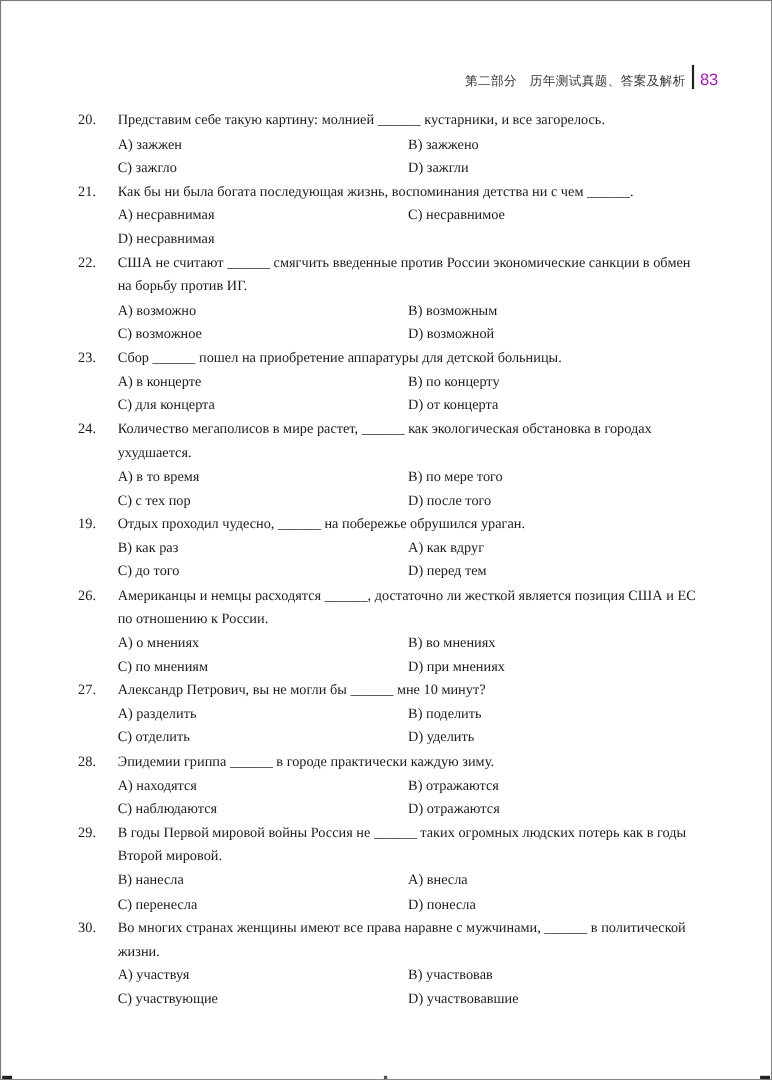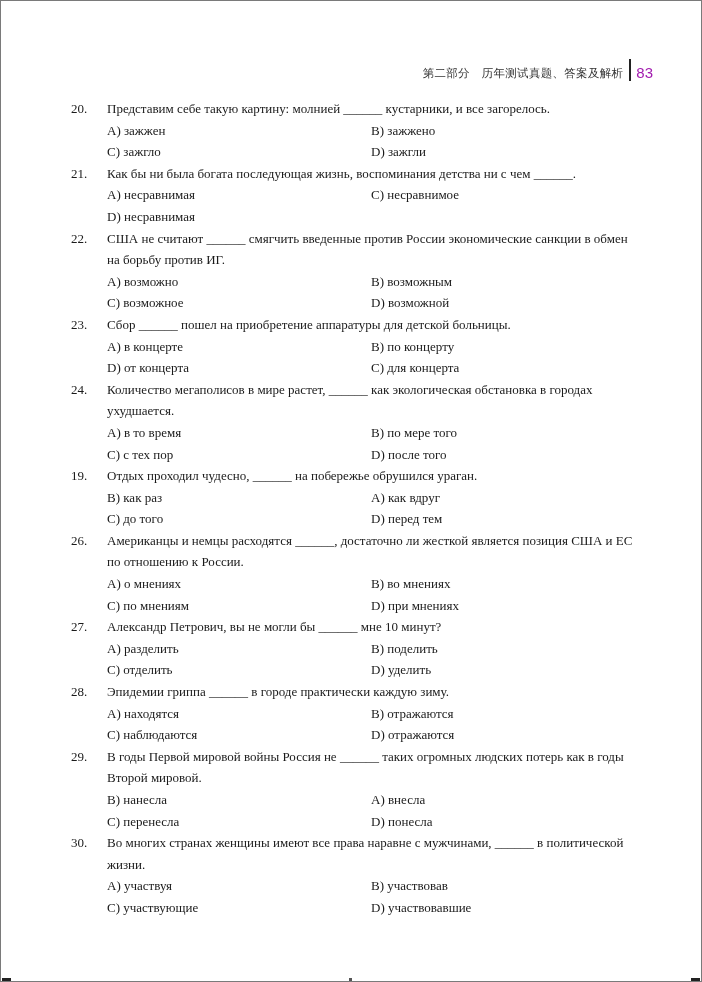--- a/index.html
+++ b/index.html
@@ -66,22 +66,22 @@
           <span class="opt">C) возможное</span>
           <span class="opt">D) возможной</span>
         </div>
       </div>
       <div class="q">
         <span class="qn">23.</span>
         <span class="stem">Сбор ______ пошел на приобретение аппаратуры для детской больницы.</span>
         <div class="opts">
           <span class="opt">A) в концерте</span>
           <span class="opt">B) по концерту</span>
+          <span class="opt">C) для концерта</span>
           <span class="opt">D) от концерта</span>
-          <span class="opt">C) для концерта</span>
         </div>
       </div>
       <div class="q">
         <span class="qn">24.</span>
         <span class="stem">Количество мегаполисов в мире растет, ______ как экологическая обстановка в городах ухудшается.</span>
         <div class="opts">
           <span class="opt">A) в то время</span>
           <span class="opt">B) по мере того</span>
           <span class="opt">C) с тех пор</span>
           <span class="opt">D) после того</span>

